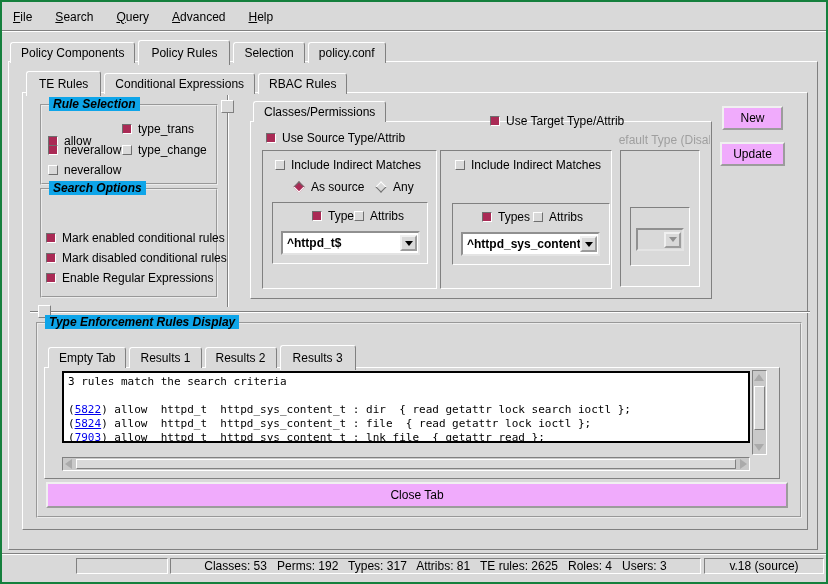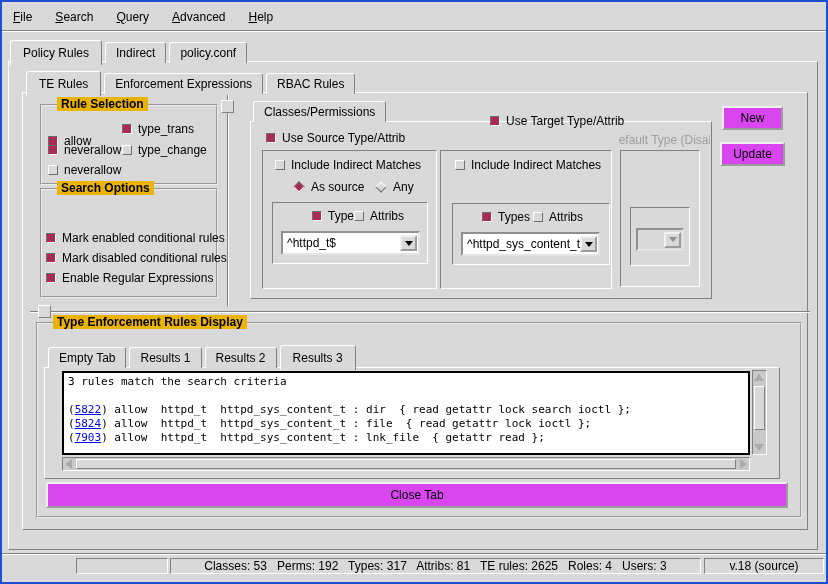--- a/index.html
+++ b/index.html
@@ -1,19 +1,19 @@
 <!DOCTYPE html>
 <html><head>
 <meta charset="utf-8">
 <style>
   * { margin:0; padding:0; box-sizing:border-box; }
   html,body { background:#ffffff; }
   .window {
     position:relative; width:828px; height:584px;
-    background:#d9d9d9; border:2px solid #1d4ed8;
+    background:#d9d9d9; border:2px solid #15803d;
     font-family:"Liberation Sans", sans-serif; font-size:12px; color:#000;
     overflow:hidden;
   }
   .abs { position:absolute; }
   .sunken { border:1px solid; border-color:#808080 #ffffff #ffffff #808080; }
 
   
   .menubar { position:absolute; top:4px; left:8px; height:22px; display:flex; align-items:center; gap:17px; }
   .mi { padding:2px 3px; white-space:nowrap; cursor:default; }
   .mi .u { text-decoration:underline; }
@@ -24,45 +24,45 @@
   .tabsrow { position:absolute; display:flex; align-items:flex-end; z-index:6; }
   .tab { background:#d9d9d9; border:1px solid; border-color:#ffffff #808080 #d9d9d9 #ffffff;
          border-bottom:none; border-radius:3px 3px 0 0; padding:3px 10px 3px 10px;
          margin-right:3px; white-space:nowrap; cursor:default; }
   .tab.sel { padding:5px 12px 5px 12px; margin-bottom:-2px; position:relative; z-index:7; }
 
   .frame { position:absolute; background:#d9d9d9; border:1px solid; border-color:#ffffff #808080 #808080 #ffffff; }
 
   
   .groupbox { position:absolute; border:2px groove #ececec; }
-  .gtitle { position:absolute; top:-9px; left:7px; background:#eab308; padding:0 4px;
-            font-weight:bold; white-space:nowrap;margin-left:8px; }
+  .gtitle { position:absolute; top:-9px; left:7px; background:#0ea5e9; padding:0 4px;
+            font-weight:bold; font-style:italic; white-space:nowrap; }
 
   
   .cb { position:absolute; display:flex; align-items:center; gap:6px; white-space:nowrap; cursor:default; }
   .ind { width:10px; height:10px; flex:0 0 auto; background:#d9d9d9;
          border:1px solid; border-color:#ffffff #6e6e6e #6e6e6e #ffffff; }
   .cb.on .ind { background:#aa2a55; border-color:#6e6e6e #ffffff #ffffff #6e6e6e; }
   .rind { width:8px; height:8px; flex:0 0 auto; background:#d9d9d9; transform:rotate(45deg);
           border:1px solid; border-color:#ffffff #6e6e6e #6e6e6e #ffffff; margin:0 2px; }
   .cb.on .rind { background:#aa2a55; border-color:#6e6e6e #ffffff #ffffff #6e6e6e; }
 
   
   .combo { position:absolute; display:flex; align-items:center; background:#ffffff;
-           border:2px inset #e4e4e4; }
+           border:2px inset #e4e4e4;font-weight:bold; }
   .combo .ctext { flex:1; padding:0 4px; white-space:nowrap; overflow:hidden; }
   .combo .cbtn { width:17px; height:16px; margin-right:1px; background:#d9d9d9;
                  border:2px outset #f0f0f0; display:flex; align-items:center; justify-content:center; }
   .tri-down { width:0; height:0; border-left:4px solid transparent; border-right:4px solid transparent;
               border-top:5px solid #000; }
   .combo.disabled { background:#d9d9d9; }
   .combo.disabled .tri-down { border-top-color:#8f8f8f; }
 
   
-  .btn { position:absolute; background:#d946ef; border:2px outset #f0f0f0;
+  .btn { position:absolute; background:#f0abfc; border:2px outset #f0f0f0;
          display:flex; align-items:center; justify-content:center; cursor:default; white-space:nowrap; }
 
   
   .vline { position:absolute; width:2px; border-left:1px solid #808080; border-right:1px solid #ffffff; }
   .hline { position:absolute; height:2px; border-top:1px solid #808080; border-bottom:1px solid #ffffff; }
   .handle { position:absolute; width:13px; height:13px; background:#d9d9d9;
             border:1px solid; border-color:#ffffff #808080 #808080 #ffffff; }
 
   
   .textarea { position:absolute; background:#ffffff; border:2px solid #000;
@@ -95,29 +95,30 @@
     <span class="mi"><span class="u">F</span><span>ile</span></span>
     <span class="mi"><span class="u">S</span><span>earch</span></span>
     <span class="mi"><span class="u">Q</span><span>uery</span></span>
     <span class="mi"><span class="u">A</span><span>dvanced</span></span>
     <span class="mi"><span class="u">H</span><span>elp</span></span>
   </div>
   <div class="menusep"></div>
 
   <div class="frame" style="left:6px; top:59px; width:810px; height:489px;"></div>
   <div class="tabsrow" style="left:8px; top:36px; height:25px;">
+    <div class="tab">Policy Components</div>
     <div class="tab sel">Policy Rules</div>
-    <div class="tab">Indirect</div>
+    <div class="tab">Selection</div>
     <div class="tab">policy.conf</div>
   </div>
 
   <div class="frame" style="left:20px; top:90px; width:786px; height:438px;"></div>
   <div class="tabsrow" style="left:24px; top:68px; height:24px;">
     <div class="tab sel">TE Rules</div>
-    <div class="tab">Enforcement Expressions</div>
+    <div class="tab">Conditional Expressions</div>
     <div class="tab">RBAC Rules</div>
   </div>
 
   <div class="groupbox" style="left:38px; top:102px; width:178px; height:81px;">
     <span class="gtitle">Rule Selection</span>
   </div>
   <div class="cb on" style="left:46px; top:120px;margin-top:12px;">
     <span class="ind"></span>
     <span>allow</span>
   </div>
@@ -243,21 +244,21 @@
   </div>
 
   <div class="frame" style="left:42px; top:365px; width:736px; height:112px;"></div>
   <div class="tabsrow" style="left:46px; top:343px; height:23px;">
     <div class="tab">Empty Tab</div>
     <div class="tab">Results 1</div>
     <div class="tab">Results 2</div>
     <div class="tab sel">Results 3</div>
   </div>
 
-  <div class="textarea" style="left:60px; top:369px; width:688px; height:84px;">
+  <div class="textarea" style="left:60px; top:369px; width:688px; height:72px;">
     <div class="tline">3 rules match the search criteria</div>
     <div class="tline"></div>
     <div class="tline"><span>(</span><a class="rlink">5822</a><span>) allow  httpd_t  httpd_sys_content_t : dir  { read getattr lock search ioctl };</span></div>
     <div class="tline"><span>(</span><a class="rlink">5824</a><span>) allow  httpd_t  httpd_sys_content_t : file  { read getattr lock ioctl };</span></div>
     <div class="tline"><span>(</span><a class="rlink">7903</a><span>) allow  httpd_t  httpd_sys_content_t : lnk_file  { getattr read };</span></div>
   </div>
 
   <div class="sbar" style="left:750px; top:368px; width:15px; height:85px;">
     <span class="arr arr-up" style="left:1px; top:3px;"></span>
     <span class="sthumb" style="left:1px; top:15px; width:11px; height:44px;"></span>

